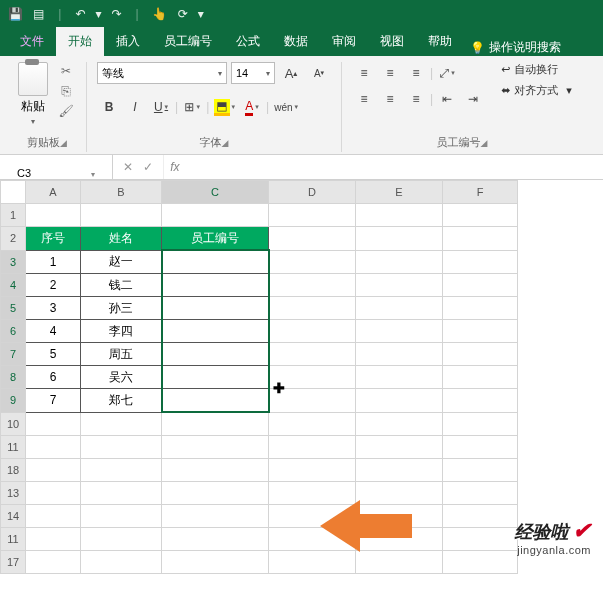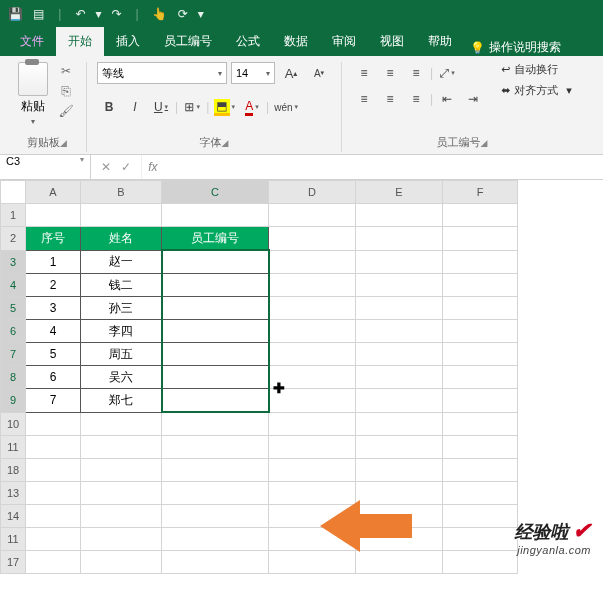--- a/index.html
+++ b/index.html
@@ -31,21 +31,21 @@
 .btn-row{display:flex;gap:2px;align-items:center}
 .rb{min-width:18px;height:20px;display:flex;align-items:center;justify-content:center;color:#444;border:1px solid transparent;padding:0 2px}
 .rb .caret{font-size:7px;margin-left:2px;color:#666}
 .b{font-weight:bold}
 .i{font-style:italic}
 .u{text-decoration:underline}
 .align-grid{display:flex;flex-direction:column;gap:4px}
 .wrap-merge{display:flex;flex-direction:column;gap:6px;margin-left:8px}
 .wm-btn{display:flex;align-items:center;gap:4px;font-size:11px;color:#333}
 .formula-bar{display:flex;align-items:center;border-bottom:1px solid #d0d0d0;height:24px;background:#fff}
-.name-box{width:78px;border-right:1px solid #d0d0d0;height:100%;display:flex;align-items:flex-start;padding:0 6px;font-size:11px}
+.name-box{width:78px;border-right:1px solid #d0d0d0;height:100%;display:flex;align-items:flex-end;padding:0 17px;font-size:11px}
 .name-box .caret{margin-left:auto;font-size:8px;color:#888}
 .fx-btns{display:flex;align-items:center;gap:10px;padding:0 10px;color:#999;border-right:1px solid #eee;height:100%}
 .fx-label{font-style:italic;padding:0 6px;color:#888}
 .grid-wrap{position:relative}
 table.sheet{border-collapse:collapse;table-layout:fixed}
 .sheet th,.sheet td{border:1px solid #d4d4d4;height:20px;font-size:12px;text-align:center;background:#fff}
 .sheet .colh{background:#e6e6e6;color:#555;font-weight:normal;height:20px;font-size:11px}
 .sheet .rowh{background:#e6e6e6;color:#555;font-weight:normal;width:22px;font-size:11px}
 .corner{background:#e6e6e6;width:22px}
 .hdr-cell{background:#00a960!important;color:#fff;font-weight:normal;border:1px solid #555!important}
@@ -55,21 +55,21 @@
 .sel-bot{border-bottom:2px solid #0d6b3e!important}
 .sel-lft{border-left:2px solid #0d6b3e!important}
 .sel-rgt{border-right:2px solid #0d6b3e!important}
 .rowh.sel,.colh.sel{background:#d2d2d2;color:#0d6b3e}
 .arrow{position:absolute;left:320px;top:320px}
 .arrow-shape{width:0;height:0;border-top:26px solid transparent;border-bottom:26px solid transparent;border-right:40px solid #ed7d31;position:relative}
 .arrow-shape::after{content:"";position:absolute;left:40px;top:-12px;width:52px;height:24px;background:#ed7d31}
 .watermark{position:absolute;right:12px;bottom:18px;text-align:right}
 .watermark .line1{font-weight:bold;font-style:italic;font-size:18px;color:#222;text-shadow:1px 1px 0 #fff}
 .watermark .check{color:#d00022;font-size:22px;font-weight:bold;margin-left:4px}
-.watermark .line2{font-size:11px;color:#444;font-style:italic;letter-spacing:.5px}
+.watermark .line2{font-size:11px;color:#444;letter-spacing:.5px}
 .cursor-plus{position:absolute;font-weight:bold;color:#000;font-size:14px;pointer-events:none}
 </style>
 </head>
 <body>
 
 <div class="titlebar">
   <div class="qat">
     <span>💾</span>
     <span>▤</span>
     <span class="sep">|</span>

